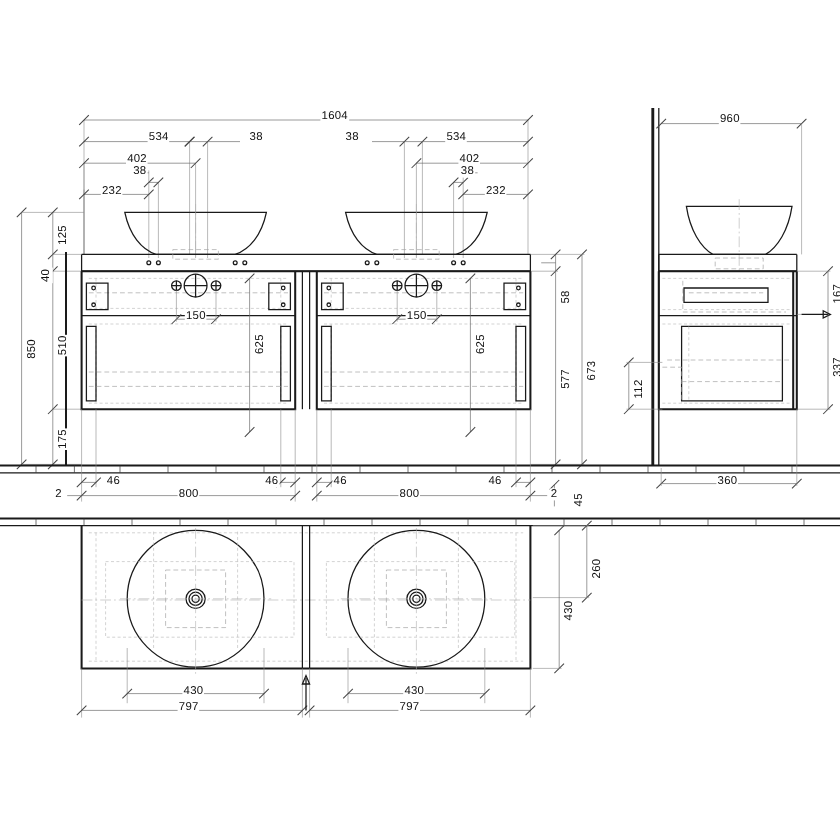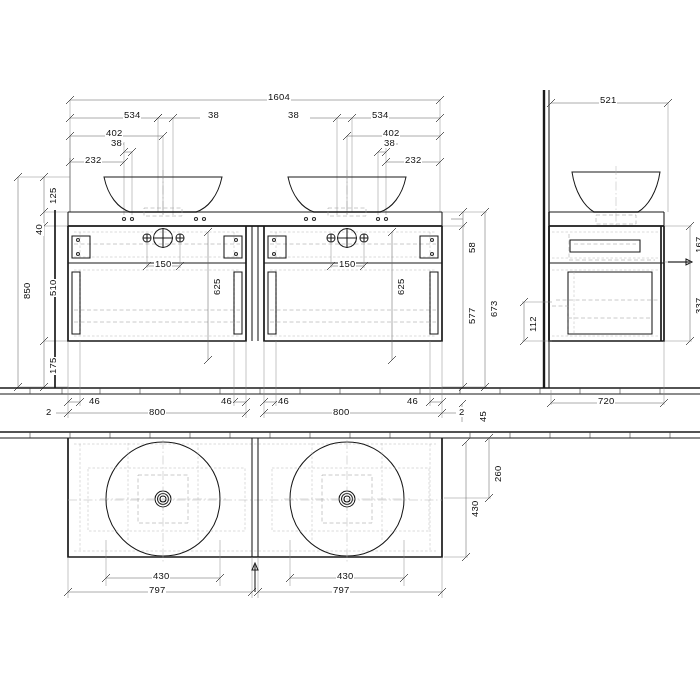--- a/index.html
+++ b/index.html
@@ -527,24 +527,24 @@
 <div class="lbl" style="left:45px;top:407px;">2</div>
 <div class="lbl" style="left:88px;top:396px;">46</div>
 <div class="lbl" style="left:148px;top:407px;">800</div>
 <div class="lbl" style="left:220px;top:396px;">46</div>
 <div class="lbl" style="left:277px;top:396px;">46</div>
 <div class="lbl" style="left:332px;top:407px;">800</div>
 <div class="lbl" style="left:406px;top:396px;">46</div>
 <div class="lbl" style="left:458px;top:407px;">2</div>
 <div class="lbl vlbl" style="left:478px;top:423px;">45</div>
 
-<div class="lbl" style="left:599px;top:95px;">521</div>
+<div class="lbl" style="left:599px;top:95px;">960</div>
 <div class="lbl vlbl" style="left:694px;top:254px;">167</div>
 <div class="lbl vlbl" style="left:694px;top:315px;">337</div>
 <div class="lbl vlbl" style="left:528px;top:333px;">112</div>
-<div class="lbl" style="left:597px;top:396px;">720</div>
+<div class="lbl" style="left:597px;top:396px;">360</div>
 
 <div class="lbl vlbl" style="left:493px;top:483px;">260</div>
 <div class="lbl vlbl" style="left:470px;top:518px;">430</div>
 <div class="lbl" style="left:152px;top:571px;">430</div>
 <div class="lbl" style="left:148px;top:585px;">797</div>
 <div class="lbl" style="left:336px;top:571px;">430</div>
 <div class="lbl" style="left:332px;top:585px;">797</div>
 
 </body></html>

